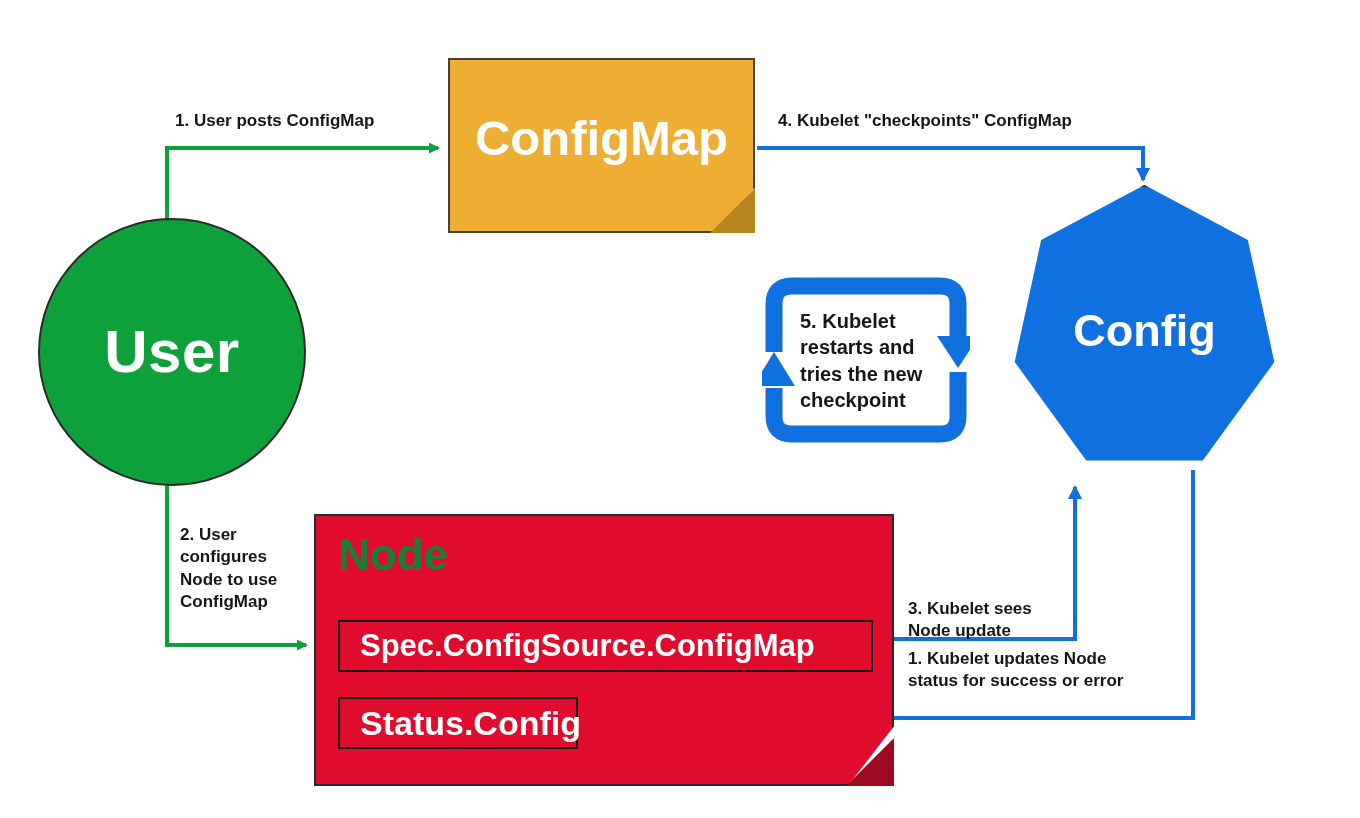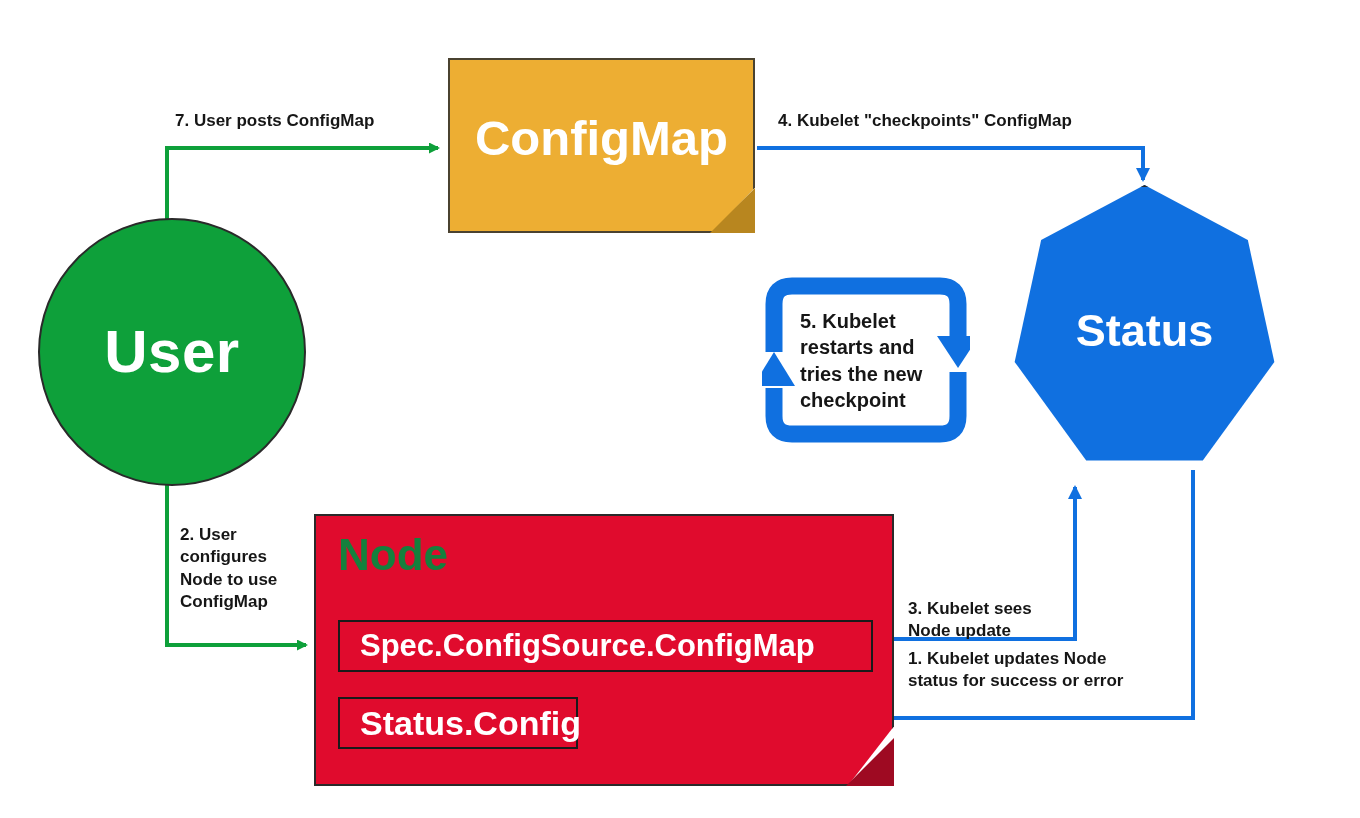--- a/index.html
+++ b/index.html
@@ -166,21 +166,21 @@
   </div>
 
   <div class="node cfgmap">
     <div class="fold-body"></div>
     <div class="fold-tri"></div>
     <div class="lbl">ConfigMap</div>
   </div>
 
   <div class="node kubelet">
     <div class="hept"></div>
-    <div class="lbl">Status</div>
+    <div class="lbl">Config</div>
   </div>
 
   <div class="node nodebox">
     <div class="fold-body"></div>
     <div class="fold-tri"></div>
     <div class="node-title">Node</div>
     <div class="field field-spec">
       <span>Spec.ConfigSource.ConfigMap</span>
     </div>
     <div class="field field-status">
@@ -194,21 +194,21 @@
       <path d="M104,10 L178,10 Q196,10 196,28 L196,62" fill="none" stroke="#1070e0" stroke-width="17" stroke-linecap="butt" stroke-linejoin="round"></path>
       <path d="M196,96 L196,140 Q196,158 178,158 L104,158" fill="none" stroke="#1070e0" stroke-width="17" stroke-linecap="butt" stroke-linejoin="round"></path>
       <path d="M175,60 L217,60 L196,92 z" fill="#1070e0"></path>
 
       <path d="M104,158 L30,158 Q12,158 12,140 L12,112" fill="none" stroke="#1070e0" stroke-width="17" stroke-linecap="butt" stroke-linejoin="round"></path>
       <path d="M12,76 L12,28 Q12,10 30,10 L104,10" fill="none" stroke="#1070e0" stroke-width="17" stroke-linecap="butt" stroke-linejoin="round"></path>
       <path d="M-9,110 L33,110 L12,76 z" fill="#1070e0"></path>
     </svg>
   </div>
 
-  <div class="step step-1">7. User posts ConfigMap</div>
+  <div class="step step-1">1. User posts ConfigMap</div>
   <div class="step step-2">2. User
 configures
 Node to use
 ConfigMap</div>
   <div class="step step-3">3. Kubelet sees
 Node update</div>
   <div class="step step-4">4. Kubelet "checkpoints" ConfigMap</div>
   <div class="step step-5">5. Kubelet
 restarts and
 tries the new

